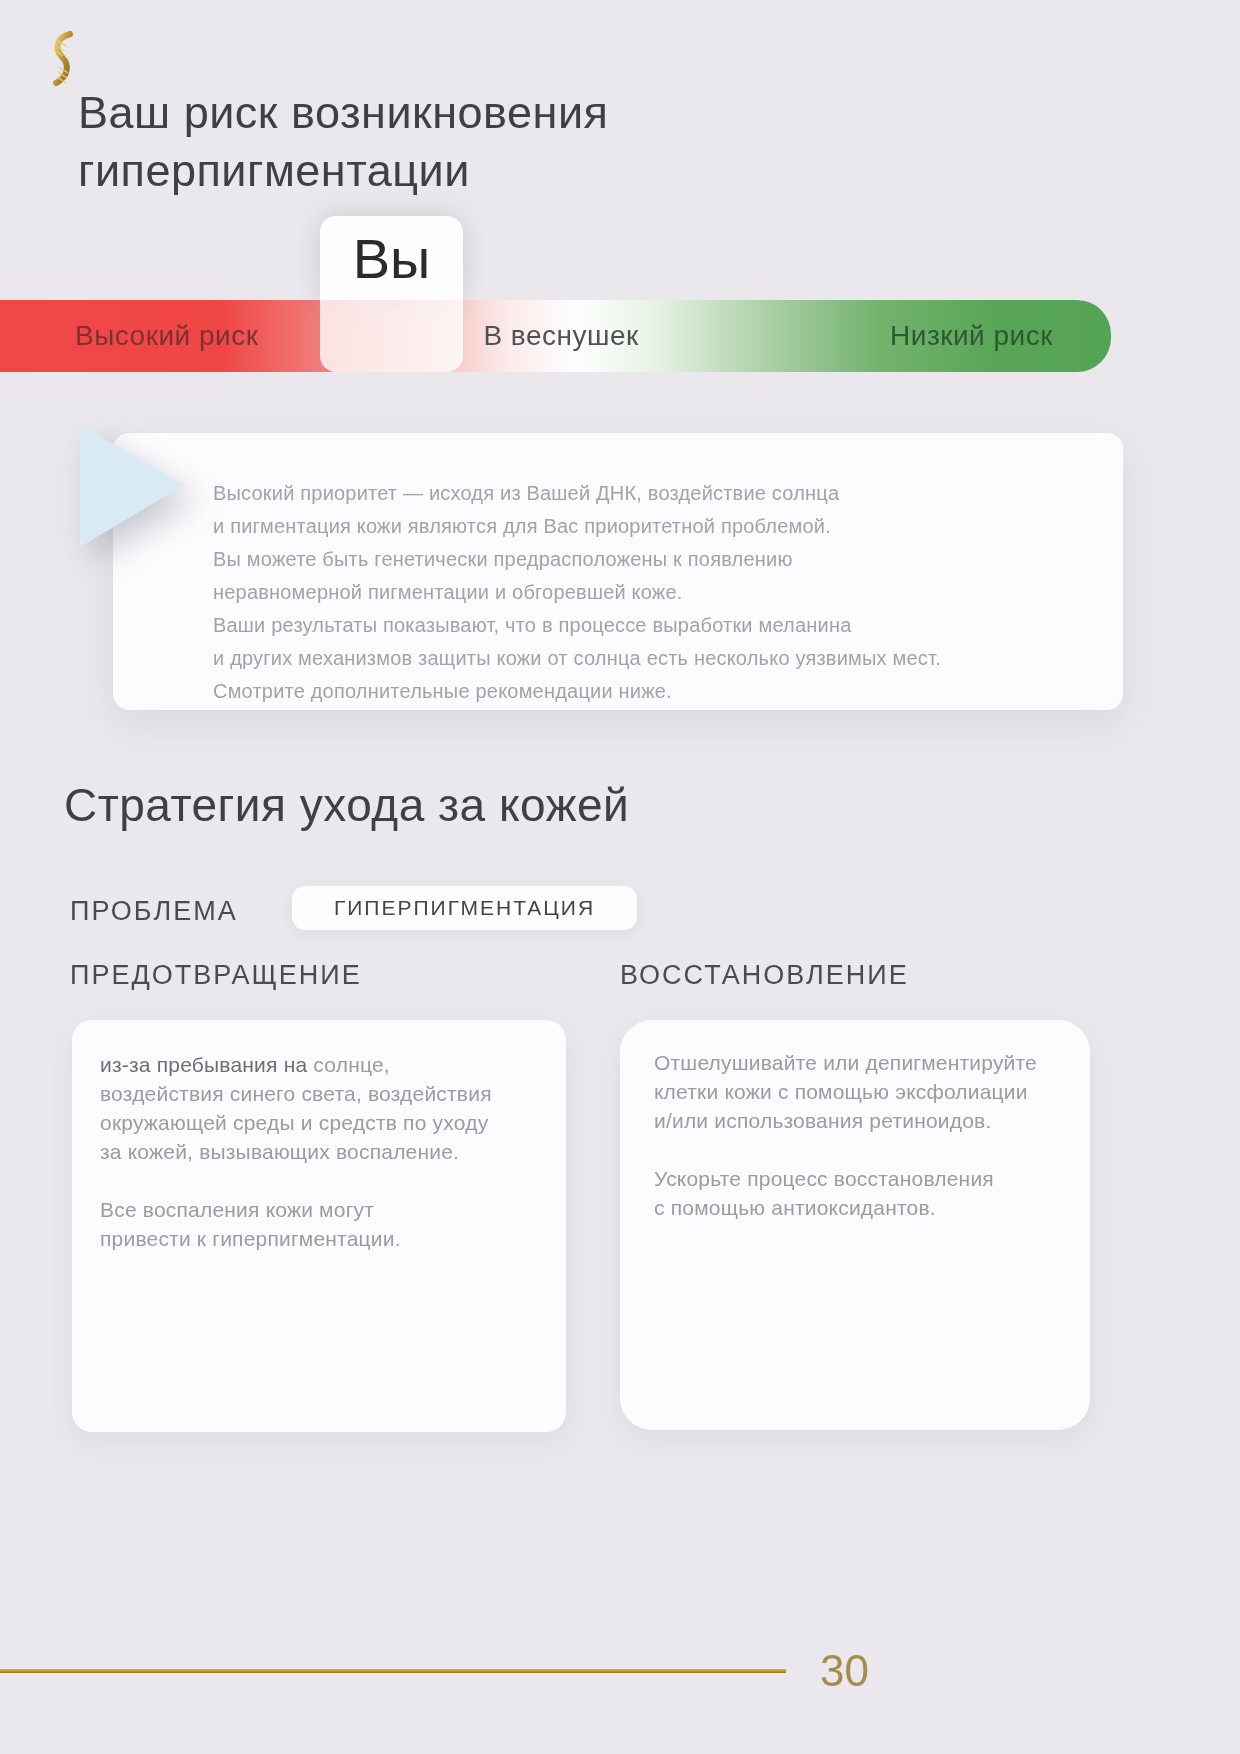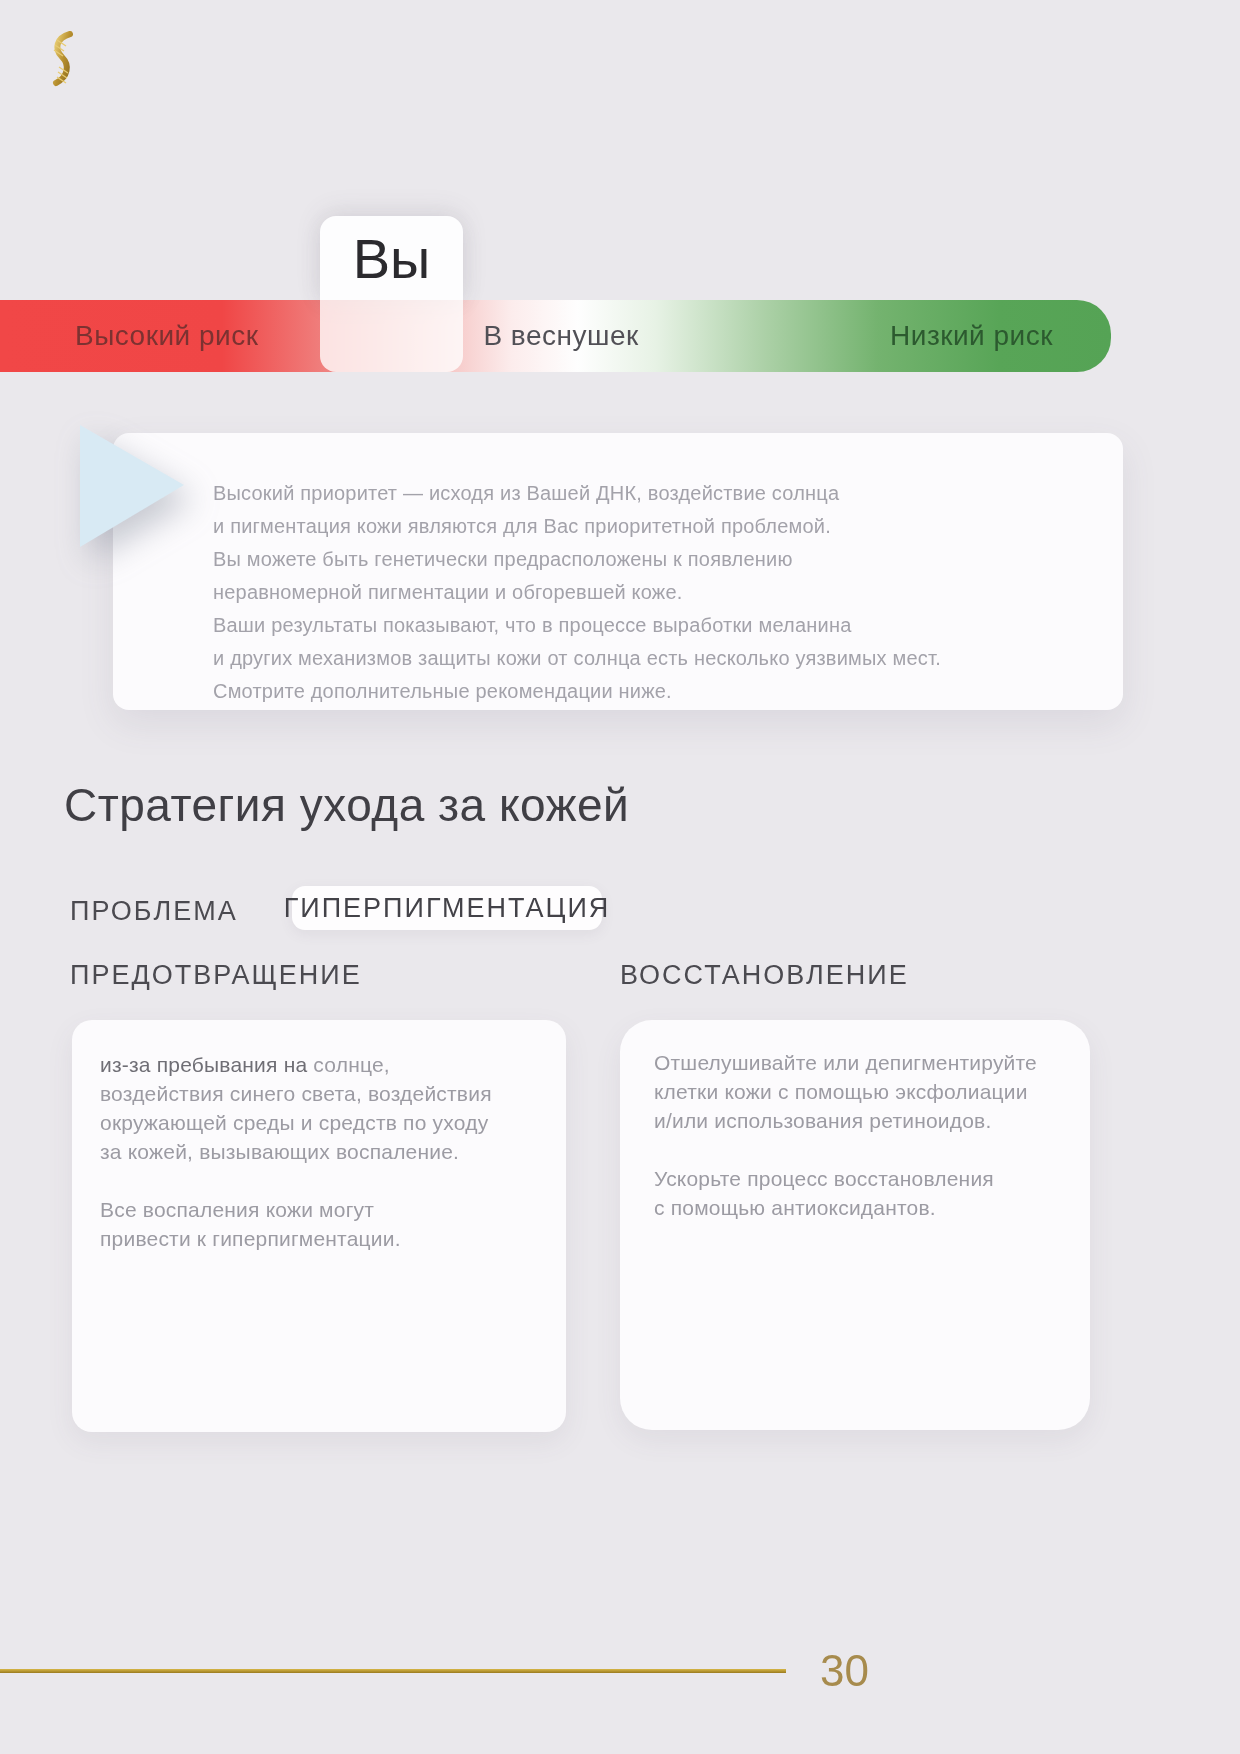--- a/index.html
+++ b/index.html
@@ -74,25 +74,25 @@
   .strategy-heading {
     position: absolute; left: 64px; top: 778px; margin: 0;
     font-size: 46px; font-weight: 300; color: #403f45; letter-spacing: 0.5px;
   }
   .caps-label {
     position: absolute; font-size: 27px; font-weight: 400;
     letter-spacing: 2px; color: #4b4a50; white-space: nowrap;
   }
   .problem-label { left: 70px; top: 896px; }
   .problem-badge {
-    position: absolute; left: 292px; top: 886px; width: 310px; height: 44px;
+    position: absolute; left: 292px; top: 886px; width: 345px; height: 44px;
     background: #fefdfe; border-radius: 13px;
     box-shadow: 0 4px 14px rgba(90,80,105,0.08);
     display: flex; align-items: center; justify-content: center;
-    font-size: 27px; letter-spacing: 2px; color: #434248; white-space: nowrap;
+    font-size: 21px; letter-spacing: 2px; color: #434248; white-space: nowrap;
   }
   .col-header-prevention { left: 70px; top: 960px; }
   .col-header-restoration { left: 620px; top: 960px; }
 
   .strategy-card {
     position: absolute; background: #fcfbfd; border-radius: 20px;
     box-shadow: 0 10px 28px rgba(90,80,105,0.08);
   }
   .card-prevention { left: 72px; top: 1020px; width: 494px; height: 412px; }
   .card-restoration { left: 620px; top: 1020px; width: 470px; height: 410px; border-radius: 32px; }
@@ -131,20 +131,24 @@
     </defs>
     <path d="M25 4 C11 8 9 19 17 27 C25 35 23 47 11 53" fill="none" stroke="url(#gold)" stroke-width="6" stroke-linecap="round"></path>
     <line x1="12" y1="10" x2="21" y2="16" stroke="#e7cb72" stroke-width="1.4"></line>
     <line x1="10" y1="15" x2="19" y2="21" stroke="#e7cb72" stroke-width="1.4"></line>
     <line x1="9" y1="20" x2="18" y2="26" stroke="#e7cb72" stroke-width="1.4"></line>
     <line x1="14" y1="37" x2="23" y2="43" stroke="#e7cb72" stroke-width="1.4"></line>
     <line x1="13" y1="42" x2="22" y2="48" stroke="#e7cb72" stroke-width="1.4"></line>
     <line x1="12" y1="47" x2="21" y2="53" stroke="#e7cb72" stroke-width="1.4"></line>
   </svg>
 
+  <h1 class="page-title">
+    <span>Ваш риск возникновения</span>
+    <span>гиперпигментации</span>
+  </h1>
 
   <div class="scale-area">
     <div class="risk-bar">
       <span class="bar-label high">Высокий риск</span>
       <span class="bar-label medium">В веснушек</span>
       <span class="bar-label low">Низкий риск</span>
     </div>
     <div class="risk-marker" style="left: 28.8%;">
       <div class="marker-top">
         <span>Вы</span>

